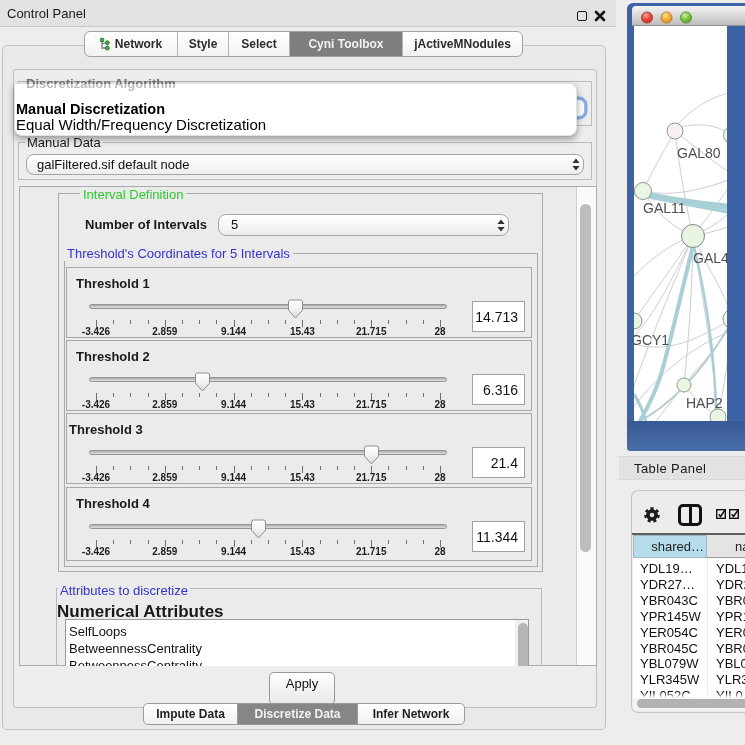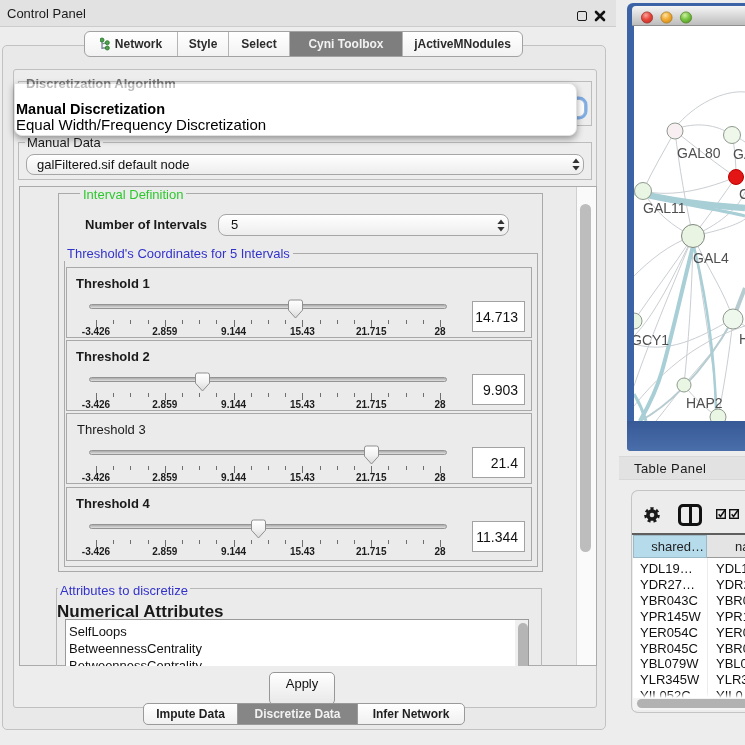--- a/index.html
+++ b/index.html
@@ -141,24 +141,24 @@
 <svg style="position:absolute;left:127.0px;top:31px" width="17" height="21" viewBox="0 0 17 21">
 <defs>
           <linearGradient id="thg340" x1="0" y1="0" x2="0" y2="1">
             <stop offset="0" stop-color="#ffffff"></stop>
             <stop offset="0.5" stop-color="#f2f2f2"></stop>
             <stop offset="1" stop-color="#d9d9d9"></stop>
           </linearGradient>
         </defs>
 <path d="M3.5 1 L13.5 1 Q15.5 1 15.5 3 L15.5 11.2 L8.5 19 L1.5 11.2 L1.5 3 Q1.5 1 3.5 1 Z" fill="url(#thg340)" stroke="#8f8f8f" stroke-width="1"></path>
       </svg>
-<div style="position:absolute;left:405px;top:33px;width:53px;height:31px;background:#fff;border:1px solid #a2a2a2;font-size:14px;color:#111;text-align:right;line-height:31px;padding-right:6px">9.903</div>
+<div style="position:absolute;left:405px;top:33px;width:53px;height:31px;background:#fff;border:1px solid #a2a2a2;font-size:14px;color:#111;text-align:right;line-height:31px;padding-right:6px">6.316</div>
 </div>
 <div style="position:absolute;left:66px;top:413px;width:466px;height:71px;background:#ebebeb;border:1px solid #a8a8a8">
-<div style="position:absolute;left:10px;top:8px;font-size:13px;font-weight:normal;color:#1a1a1a">Threshold 3</div>
+<div style="position:absolute;left:2px;top:8px;font-size:13px;font-weight:bold;color:#1a1a1a">Threshold 3</div>
 <div style="position:absolute;left:22px;top:36px;width:358px;height:5px;border:1px solid #949494;border-radius:3.5px;background:linear-gradient(#aaaaaa,#e0e0e0)"></div>
 <div style="position:absolute;left:29.0px;top:52px;width:1px;height:7px;background:#6e6e6e"></div>
       <div style="position:absolute;left:46.2px;top:52px;width:1px;height:4px;background:#6e6e6e"></div>
       <div style="position:absolute;left:63.4px;top:52px;width:1px;height:4px;background:#6e6e6e"></div>
       <div style="position:absolute;left:80.6px;top:52px;width:1px;height:4px;background:#6e6e6e"></div>
       <div style="position:absolute;left:97.8px;top:52px;width:1px;height:7px;background:#6e6e6e"></div>
       <div style="position:absolute;left:115.0px;top:52px;width:1px;height:4px;background:#6e6e6e"></div>
       <div style="position:absolute;left:132.2px;top:52px;width:1px;height:4px;background:#6e6e6e"></div>
       <div style="position:absolute;left:149.4px;top:52px;width:1px;height:4px;background:#6e6e6e"></div>
       <div style="position:absolute;left:166.6px;top:52px;width:1px;height:7px;background:#6e6e6e"></div>
@@ -285,21 +285,21 @@
   <radialGradient id="gl" cx="0.4" cy="0.3" r="0.8">
           <stop offset="0" stop-color="#cdf0a2"></stop>
           <stop offset="0.5" stop-color="#77c440"></stop>
           <stop offset="1" stop-color="#4f9427"></stop>
         </radialGradient>
  </defs>
  <circle cx="7" cy="7" r="5.6" fill="url(#rl)" stroke="#9c352c" stroke-width="0.8"></circle>
  <circle cx="26.5" cy="7" r="5.6" fill="url(#yl)" stroke="#a87b20" stroke-width="0.8"></circle>
  <circle cx="46" cy="7" r="5.6" fill="url(#gl)" stroke="#58862c" stroke-width="0.8"></circle>
 </svg>
-<div class="abs" style="left:634px;top:26px;width:111px;height:395px;background:#fff;overflow:hidden">
+<div class="abs" style="left:634px;top:26px;width:93px;height:395px;background:#fff;overflow:hidden">
 <svg width="111" height="395" viewBox="0 0 111 395" style="position:absolute;left:0;top:0">
  <g stroke="#caced2" stroke-width="1" fill="none">
   <path d="M41 102 C60 78 90 64 111 66"></path>
   <path d="M41 105 C30 125 18 145 9 165"></path>
   <path d="M41 105 C45 140 52 180 59 210"></path>
   <path d="M41 105 C60 120 85 140 102 151"></path>
   <path d="M41 103 C62 96 82 98 98 109"></path>
   <path d="M98 109 C101 122 102 138 102 151"></path>
   <path d="M98 109 C105 112 108 114 111 116"></path>
   <path d="M9 165 C20 185 40 202 59 210"></path>

